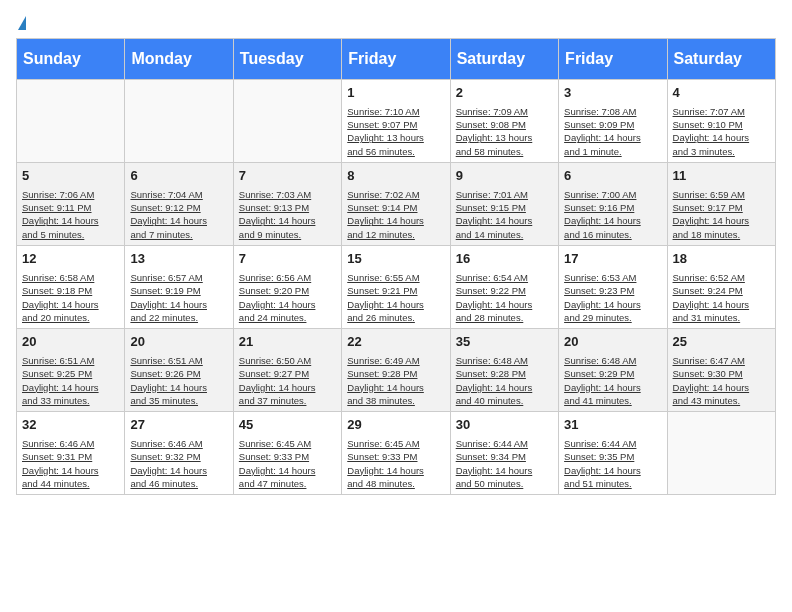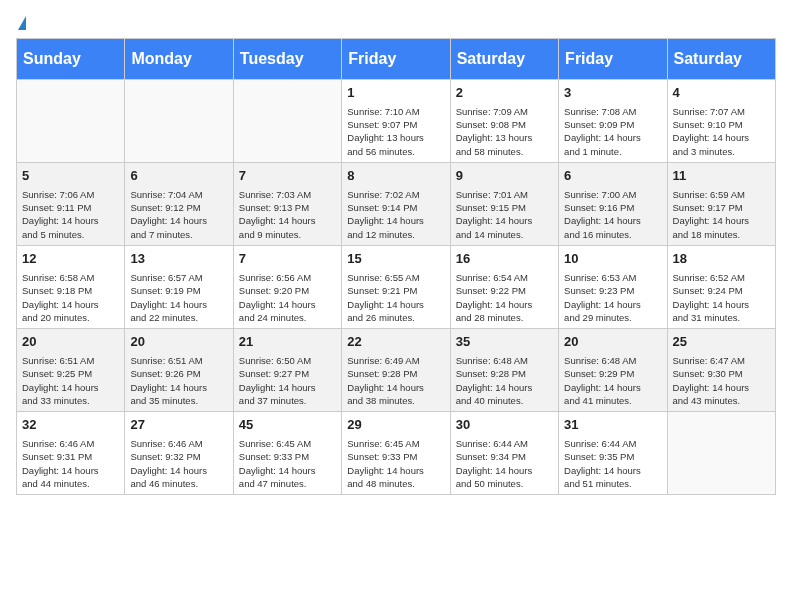--- a/index.html
+++ b/index.html
@@ -83,20 +83,21 @@
       font-size: 13px;
       font-weight: bold;
       color: #222;
       display: block;
       margin-bottom: 2px;
     }
     .cell-text {
       font-size: 9.5px;
       color: #333;
       line-height: 1.4;
+      text-decoration: underline;
     }
     .row-shaded td {
       background: #f2f2f2;
     }
   </style>
 </head>
 <body>
 
 <div class="header">
   <div class="logo">
@@ -191,21 +192,21 @@
         </td>
         <td>
           <span class="day-number">15</span>
           <div class="cell-text">Sunrise: 6:55 AM<br>Sunset: 9:21 PM<br>Daylight: 14 hours<br>and 26 minutes.</div>
         </td>
         <td>
           <span class="day-number">16</span>
           <div class="cell-text">Sunrise: 6:54 AM<br>Sunset: 9:22 PM<br>Daylight: 14 hours<br>and 28 minutes.</div>
         </td>
         <td>
-          <span class="day-number">10</span>
+          <span class="day-number">17</span>
           <div class="cell-text">Sunrise: 6:53 AM<br>Sunset: 9:23 PM<br>Daylight: 14 hours<br>and 29 minutes.</div>
         </td>
         <td>
           <span class="day-number">18</span>
           <div class="cell-text">Sunrise: 6:52 AM<br>Sunset: 9:24 PM<br>Daylight: 14 hours<br>and 31 minutes.</div>
         </td>
       </tr>
       <tr class="row-shaded">
         <td>
           <span class="day-number">20</span>

